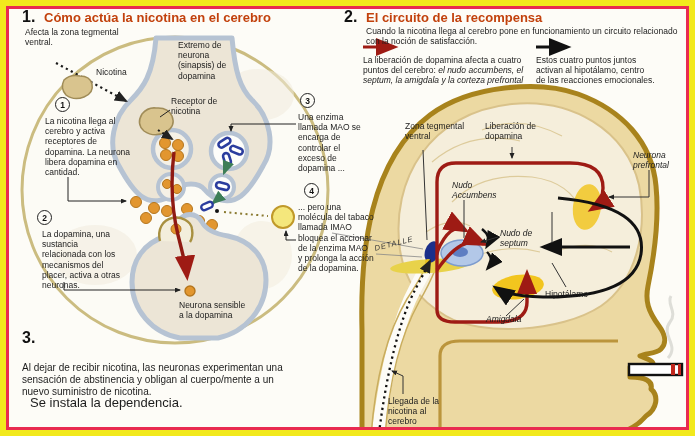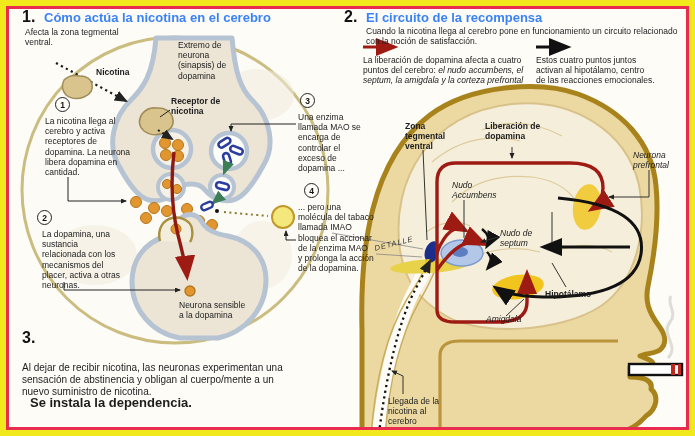--- a/index.html
+++ b/index.html
@@ -2,24 +2,24 @@
 <html><head>
 <meta charset="utf-8">
 <style>
   html,body{margin:0;padding:0;background:#777;}
   .frame{position:relative;width:695px;height:436px;background:#fdfcf7;overflow:hidden;
          font-family:"Liberation Sans",sans-serif;}
   .border-yellow{position:absolute;inset:0;border:6px solid #f2e91d;pointer-events:none;z-index:60;}
   .border-red{position:absolute;inset:5px;border:4px solid #e92b50;pointer-events:none;z-index:59;}
   svg.art{position:absolute;left:0;top:0;z-index:1;}
   .lbl{position:absolute;font-size:8.5px;line-height:1.2;color:#1c1c1c;z-index:10;}
-  .b{font-weight:bold;}
+  .b{font-weight:normal;}
   .i{font-style:italic;}
   .num-big{font-size:16px;font-weight:bold;color:#111;}
-  .red-title{color:#3b82f6;font-weight:bold;font-size:13px;white-space:nowrap;}
+  .red-title{color:#c2410c;font-weight:bold;font-size:13px;white-space:nowrap;}
   .step-circle{position:absolute;width:13px;height:13px;border:1.4px solid #222;border-radius:50%;
                font-size:8.5px;font-weight:bold;display:flex;align-items:center;justify-content:center;
                background:#fdfcf7;z-index:10;color:#111;}
   .detalle{font-size:7.5px;font-style:italic;letter-spacing:1px;transform:rotate(-14deg);color:#333;}
 </style>
 </head>
 <body>
 
 <div class="frame">
 

